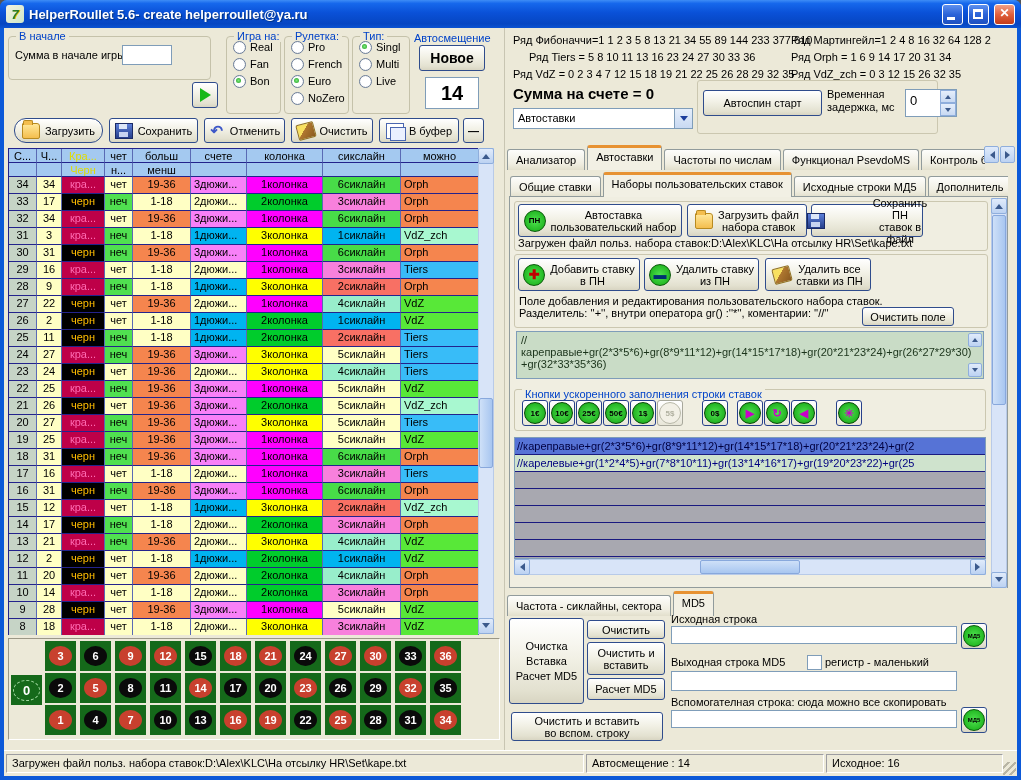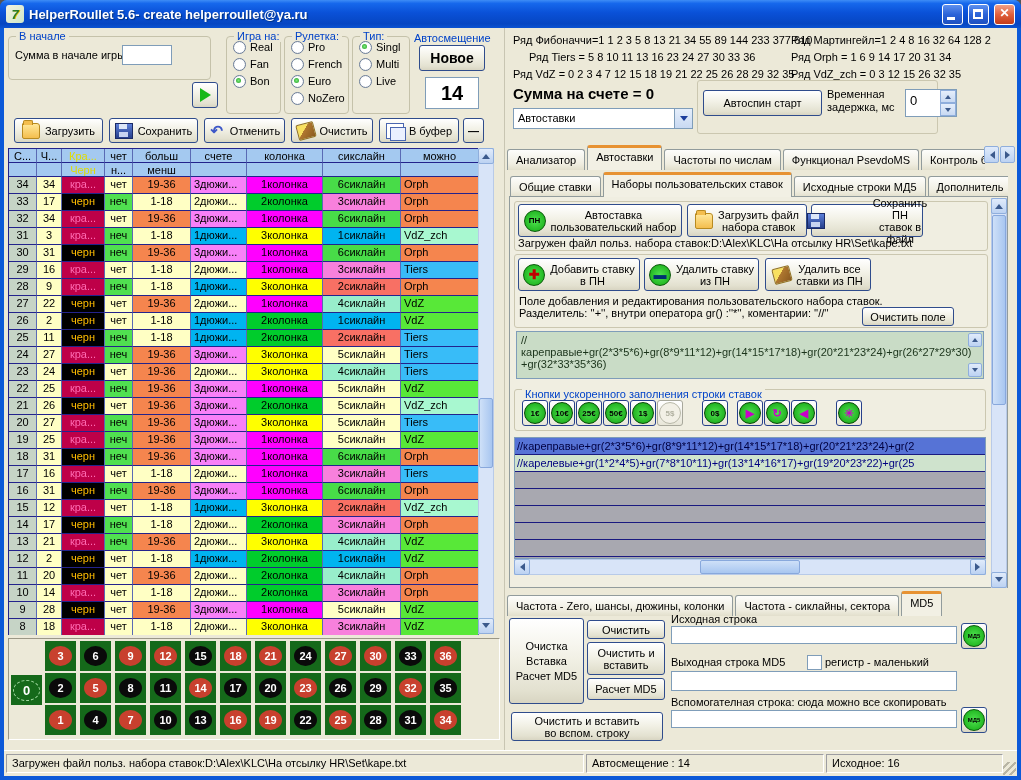--- a/index.html
+++ b/index.html
@@ -185,21 +185,21 @@
         <div class="ropt">
           <div class="rdot"></div>
           <div class="rlbl">Live</div>
         </div>
       </div>
 
     <span class="abs blue" style="left:410px;top:4px;">Автосмещение</span>
     <div class="btn abs" style="left:415px;top:17px;width:66px;height:26px;font-size:14px;font-weight:bold;">Новое</div>
     <div class="bigbox" style="left:421px;top:49px;width:54px;height:32px;">14</div>
 
-    <div class="btn abs" style="left:10px;top:90px;width:89px;height:25px;">
+    <div class="btn abs" style="left:10px;top:90px;width:89px;height:25px;border-radius:12px;">
       <span class="ic ic-folder"></span>
         <span>Загрузить</span>
     </div>
     <div class="btn abs" style="left:105px;top:90px;width:89px;height:25px;">
       <span class="ic ic-floppy"></span>
         <span>Сохранить</span>
     </div>
     <div class="btn abs" style="left:200px;top:90px;width:81px;height:25px;">
       <span class="ic ic-undo">↶</span>
         <span>Отменить</span>
@@ -816,21 +816,20 @@
           </div>
           <div class="chipbtn" style="left: 281px; top: 203px;">
             <div class="chipc mag">◀</div>
           </div>
           <div class="chipbtn" style="left: 326px; top: 203px;">
             <div class="chipc mag">✳</div>
           </div>
         </div>
 
       <div class="tabstrip" style="left:2px;top:562px;width:505px;height:26px;">
-          <div class="tab">Частота - Zero, шансы, дюжины, колонки</div>
           <div class="tab">Частота - сиклайны, сектора</div>
           <div class="tab sel">MD5</div>
         </div>
 
       <div class="btn abs pre" style="left:4px;top:590px;width:75px;height:86px;line-height:15px;">Очистка
 Вставка
 Расчет MD5</div>
       <div class="btn abs" style="left:82px;top:592px;width:78px;height:19px;">Очистить</div>
       <div class="btn abs pre" style="left:82px;top:614px;width:78px;height:33px;">Очистить и
 вставить</div>

